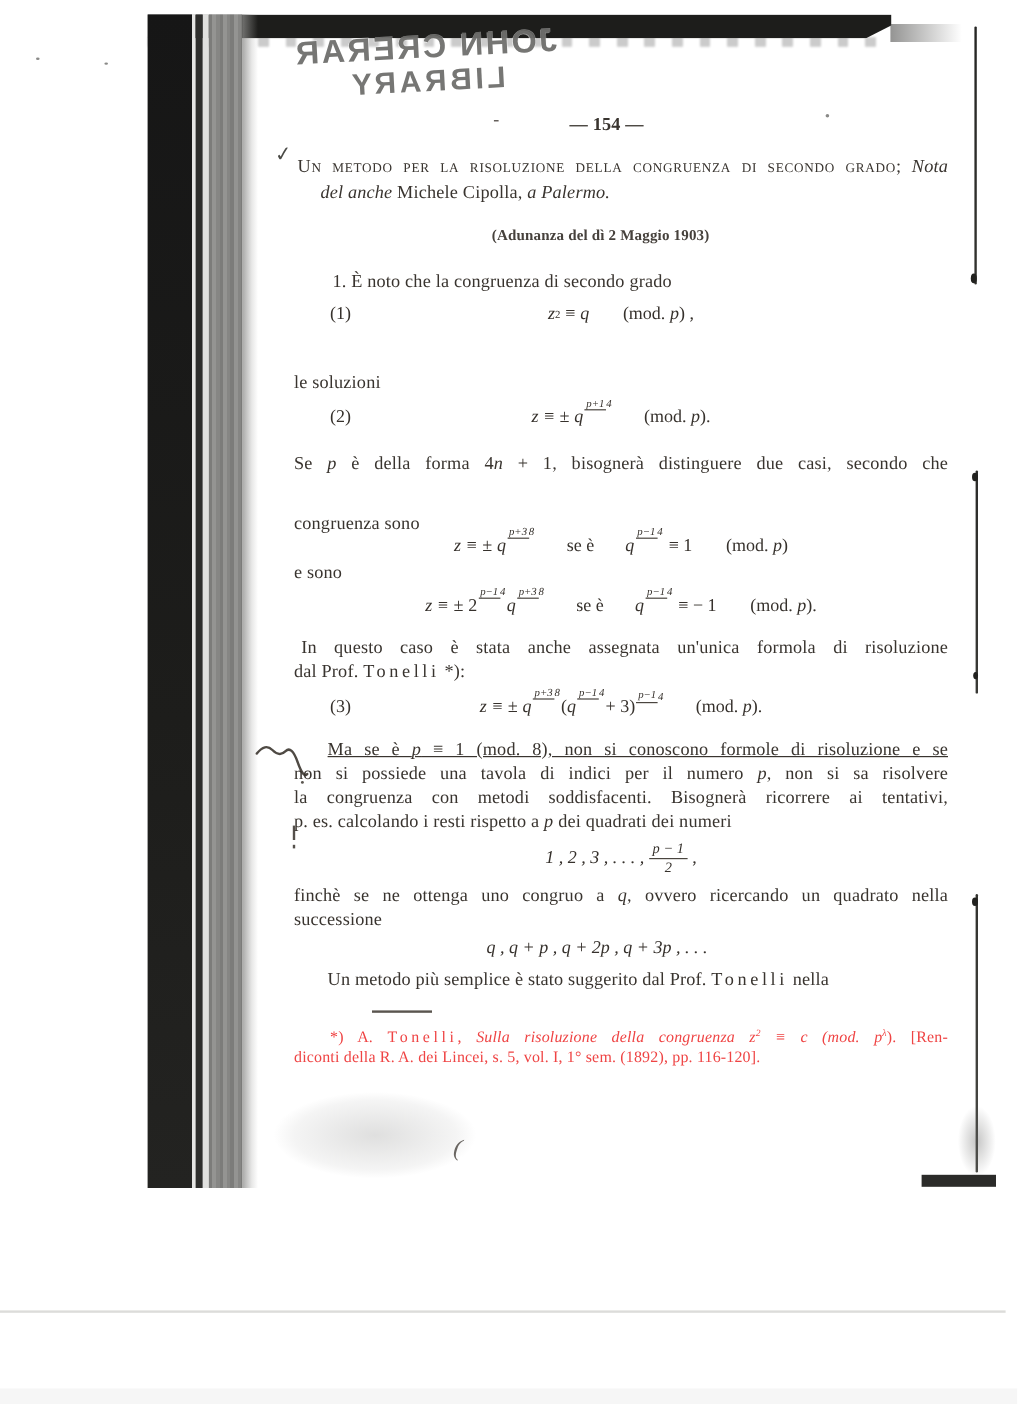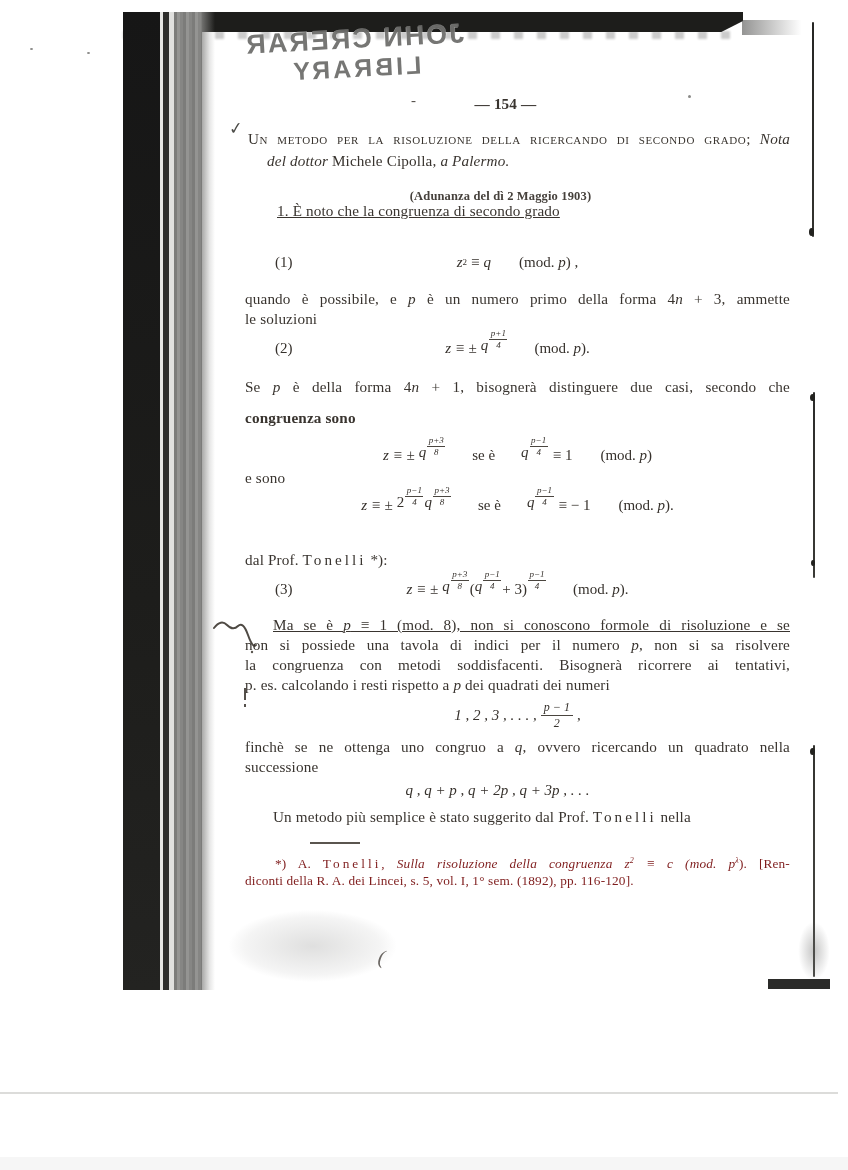--- a/index.html
+++ b/index.html
@@ -47,30 +47,30 @@
 
   
   .line{position:absolute;left:245px;width:545px;height:20px;line-height:20px;
         font-size:15.2px;letter-spacing:.15px;box-sizing:border-box;}
   .j{text-align:justify;text-align-last:justify;}
   .ctr{text-align:center;font-weight:bold;}
   .sc{font-variant:small-caps;letter-spacing:.6px;}
   .it{font-style:italic;}
   .ls{letter-spacing:3px;margin-top:30px;}
   .small{font-size:12.5px;color:#46413c;}
-  .fn{font-size:13.3px;color:#7f1d1d;height:20px;line-height:20px;}
+  .fn{font-size:13.3px;color:#ef4444;height:20px;line-height:20px;}
   .rule{position:absolute;left:310px;top:842px;width:50px;height:2px;background:#5a554f;}
 
   
   .eq{position:absolute;left:245px;width:545px;display:flex;justify-content:center;align-items:center;
       font-size:15px;color:#36312c;}
   .eq .lbl{position:absolute;left:30px;font-style:normal;}
   .mv{font-style:italic;}
   .pow{display:inline-flex;align-items:flex-start;}
-  .frac{display:inline-flex;flex-direction:column;align-items:center;font-size:9px;line-height:1.15;
+  .frac{display:inline-flex;align-items:center;font-size:9px;line-height:1.15;
         font-style:italic;transform:translateY(-9px);margin:0 1px;}
   .frac .fnum{border-bottom:1px solid #4a453f;padding:0 1.5px;}
   .bigfrac{display:inline-flex;flex-direction:column;align-items:center;font-size:12px;line-height:1.25;
         font-style:italic;vertical-align:-10px;margin:0 4px;text-align:right;}
   .bigfrac .fnum{border-bottom:1px solid #4a453f;padding:0 3px;}
   .g26{margin-left:26px;} .g28{margin-left:28px;} .g4{margin-left:4px;}
 
   
   .squiggle{position:absolute;left:212px;top:612px;}
   .excl{position:absolute;left:244px;top:688px;width:2px;height:12px;background:#55504b;}
@@ -122,62 +122,61 @@
   </svg>
   <div class="excl"></div>
   <div class="excl-dot"></div>
   <div class="paren-mark">(</div>
 
   <div class="line ctr" style="top:94px;">
     <span style="position:relative;left:-12px;">— 154 —</span>
   </div>
 
   <div class="line j" style="top:129px;padding-left:3px;">
-    <span class="sc">Un metodo per la risoluzione della ricercando di secondo grado;</span>
+    <span class="sc">Un metodo per la risoluzione della congruenza di secondo grado;</span>
     <span class="it">Nota</span>
   </div>
   <div class="line" style="top:151px;padding-left:22px;">
-    <span class="it">del dottor</span>
+    <span class="it">del anche</span>
     <span>Michele Cipolla,</span>
     <span class="it">a Palermo.</span>
   </div>
 
   <div class="line ctr small" style="top:186px;">
     <span style="position:relative;left:-17px;">(Adunanza del dì 2 Maggio 1903)</span>
   </div>
 
-  <div class="line" style="top:201px;padding-left:32px;text-decoration:underline;">1. È noto che la congruenza di secondo grado</div>
+  <div class="line" style="top:225px;padding-left:32px;">1. È noto che la congruenza di secondo grado</div>
 
   <div class="eq" style="top:248px;height:28px;">
     <span class="lbl">(1)</span>
     <span class="mv">z</span>
       <sup style="font-size:9px;">2</sup>
     <span class="g4">≡</span>
     <span class="mv g4">q</span>
     <span class="g28">(mod. <i>p</i>) ,</span>
   </div>
 
-  <div class="line j" style="top:289px;">quando è possibile, e <i>p</i> è un numero primo della forma 4<i>n</i> + 3, ammette</div>
   <div class="line" style="top:309px;">le soluzioni</div>
 
   <div class="eq" style="top:330px;height:36px;">
     <span class="lbl">(2)</span>
     <span class="mv">z ≡ ±</span>
     <span class="pow g4">
       <span class="mv">q</span>
       <span class="frac">
         <span class="fnum">p+1</span>
         <span>4</span>
       </span>
     </span>
     <span class="g26">(mod. <i>p</i>).</span>
   </div>
 
   <div class="line j" style="top:377px;">Se <i>p</i> è della forma 4<i>n</i> + 1, bisognerà distinguere due casi, secondo che</div>
-  <div class="line" style="top:408px;font-weight:bold;">congruenza sono</div>
+  <div class="line" style="top:427px;">congruenza sono</div>
 
   <div class="eq" style="top:438px;height:34px;">
     <span class="mv">z ≡ ±</span>
     <span class="pow g4">
       <span class="mv">q</span>
       <span class="frac">
         <span class="fnum">p+3</span>
         <span>8</span>
       </span>
     </span>
@@ -216,20 +215,21 @@
       <span class="mv">q</span>
       <span class="frac">
         <span class="fnum">p−1</span>
         <span>4</span>
       </span>
     </span>
     <span class="g4">≡ − 1</span>
     <span class="g28">(mod. <i>p</i>).</span>
   </div>
 
+  <div class="line j" style="top:530px;padding-left:6px;">In questo caso è stata anche assegnata un'unica formola di risoluzione</div>
   <div class="line" style="top:550px;">
     <span>dal Prof.</span>
     <span class="ls">Tonelli</span>
     <span>*):</span>
   </div>
 
   <div class="eq" style="top:569px;height:40px;">
     <span class="lbl">(3)</span>
     <span class="mv">z ≡ ±</span>
     <span class="pow g4">

